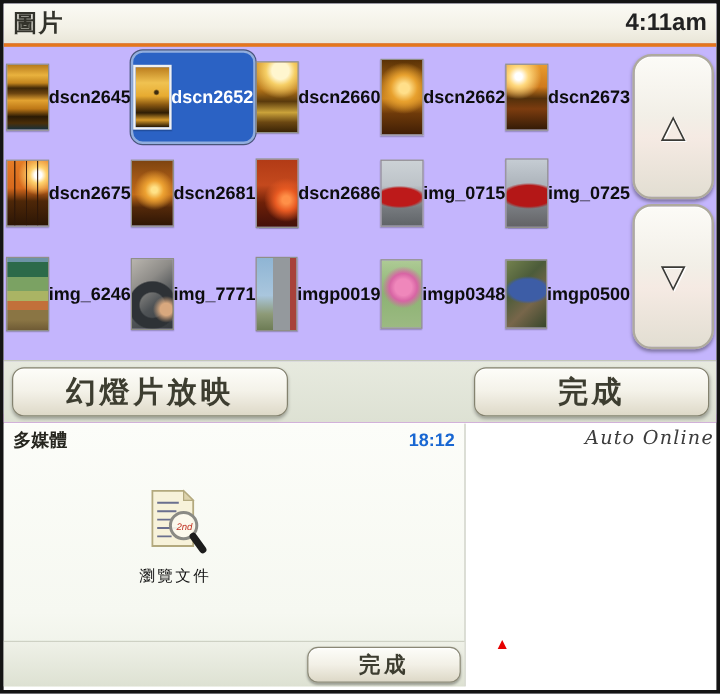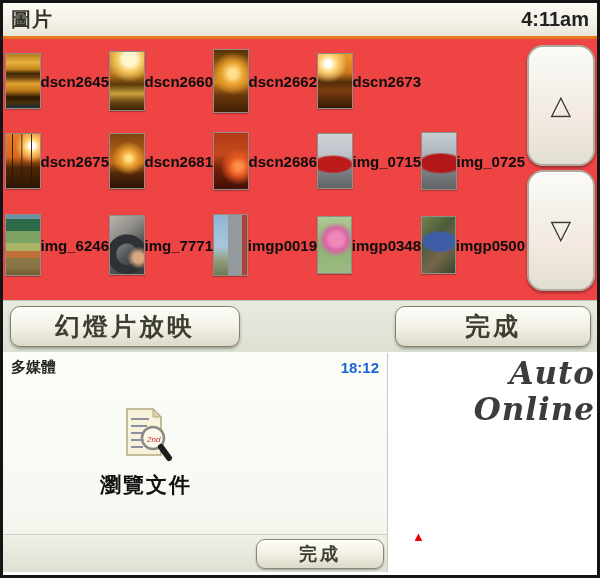--- a/index.html
+++ b/index.html
@@ -1,20 +1,20 @@
 <!DOCTYPE html>
 <html><head>
 <meta charset="utf-8">
 <style>
   * { margin:0; padding:0; box-sizing:border-box; }
   body { width:600px; height:578px; font-family:"Liberation Sans", sans-serif; background:#fff; }
   #frame { position:relative; width:600px; height:578px; border:3px solid #141414; background:#fff; overflow:hidden; }
 
   
-  .gallery-panel { position:absolute; left:0; top:0; width:594px; height:349px; background:#ef4444; border-bottom:7px solid #a21caf; }
+  .gallery-panel { position:absolute; left:0; top:0; width:594px; height:349px; background:#c4b5fd; border-bottom:7px solid #a21caf; }
   .g-header { position:absolute; left:0; top:0; width:100%; height:36px;
     background:linear-gradient(180deg,#fbfaf4 0%,#f3f1e7 60%,#e9e6d8 100%);
     border-bottom:3px solid #e4761c; display:flex; align-items:center; justify-content:space-between; padding:0 8px; }
   .g-title { font-size:20px; font-weight:bold; color:#33332b; letter-spacing:1px; }
   .g-time  { font-size:20px; font-weight:bold; color:#222; }
 
   .grid { position:absolute; left:2px; top:39px; width:522px; }
   .row { display:flex; }
   .row1 .cell { height:78px; }
   .row2 .cell { height:82px; }
@@ -64,52 +64,56 @@
 
   
   .media-panel { position:absolute; left:0; top:350px; width:385px; height:219px;
     background:linear-gradient(180deg,#fcfdf9 0%,#f6f8f1 72%,#eaeee2 100%);
     border-right:1px solid #c6c9bc; }
   .m-header { position:absolute; left:0; top:0; width:100%; height:28px; display:flex; align-items:center; justify-content:space-between; padding:4px 8px; }
   .m-title { font-size:15px; font-weight:bold; color:#26261f; }
   .m-time { font-size:15px; font-weight:bold; color:#1967d2; }
   .media-item { position:absolute; width:150px; display:flex; flex-direction:column; align-items:center; cursor:pointer; }
   .media-item .m-icon { height:66px; display:flex; align-items:flex-end; justify-content:flex-end; }
-  .media-item .m-label { font-size:21px; font-weight:bold; color:#111; margin-top:4px; letter-spacing:2px; }
+  .media-item .m-label { font-size:13px; font-weight:normal; color:#111; margin-top:4px; letter-spacing:2px; }
   .mi-docs { left:68px; top:48px; }
   .mi-pics { left:222px; top:48px; }
   .m-bottom { position:absolute; left:0; bottom:0; width:100%; height:38px;
     background:linear-gradient(180deg,#eff1e8 0%,#dde1d2 100%); border-top:1px solid #ced1c4; }
   .btn-done-media { position:absolute; left:253px; top:-20px; width:128px; height:30px; border-radius:9px;
     background:linear-gradient(180deg,#fdfdf9 0%,#f2f0e6 50%,#ddd8c7 100%);
     border:1px solid #8a8876; box-shadow:0 1px 2px rgba(0,0,0,.3), inset 0 1px 0 #fff;
     display:flex; align-items:center; justify-content:center; font-size:18px; font-weight:bold; color:#3d3d30; letter-spacing:3px; cursor:pointer; top:4px; }
 
   
   .watermark { position:absolute; left:440px; top:352px; width:152px; text-align:right;
-    font-family:"DejaVu Serif", serif; font-style:italic; font-weight:bold; font-size:31px; color:#3c3c3c; letter-spacing:1px; }
+    font-family:"DejaVu Serif", serif; font-style:italic; font-weight:normal; font-size:16px; color:#3c3c3c; letter-spacing:1px; }
   .note { position:absolute; left:409px; top:524px; display:flex; color:#e60000; font-size:14px; font-weight:bold; line-height:19px; }
   .note .marker { margin-right:5px; font-size:13px; }
 </style>
 </head>
 <body>
 
 <div id="frame">
 
   <div class="gallery-panel">
     <div class="g-header">
       <span class="g-title">圖片</span>
       <span class="g-time">4:11am</span>
     </div>
 
     <div class="grid">
       <div class="row row1">
         <div class="cell">
           <div class="thumb ph-2645"></div>
           <div class="plabel">dscn2645</div>
+        </div>
+        <div class="cell selected">
+          <div class="thumb ph-2652"></div>
+          <div class="plabel">dscn2652</div>
         </div>
         <div class="cell">
           <div class="thumb ph-2660"></div>
           <div class="plabel">dscn2660</div>
         </div>
         <div class="cell">
           <div class="thumb ph-2662"></div>
           <div class="plabel">dscn2662</div>
         </div>
         <div class="cell">

